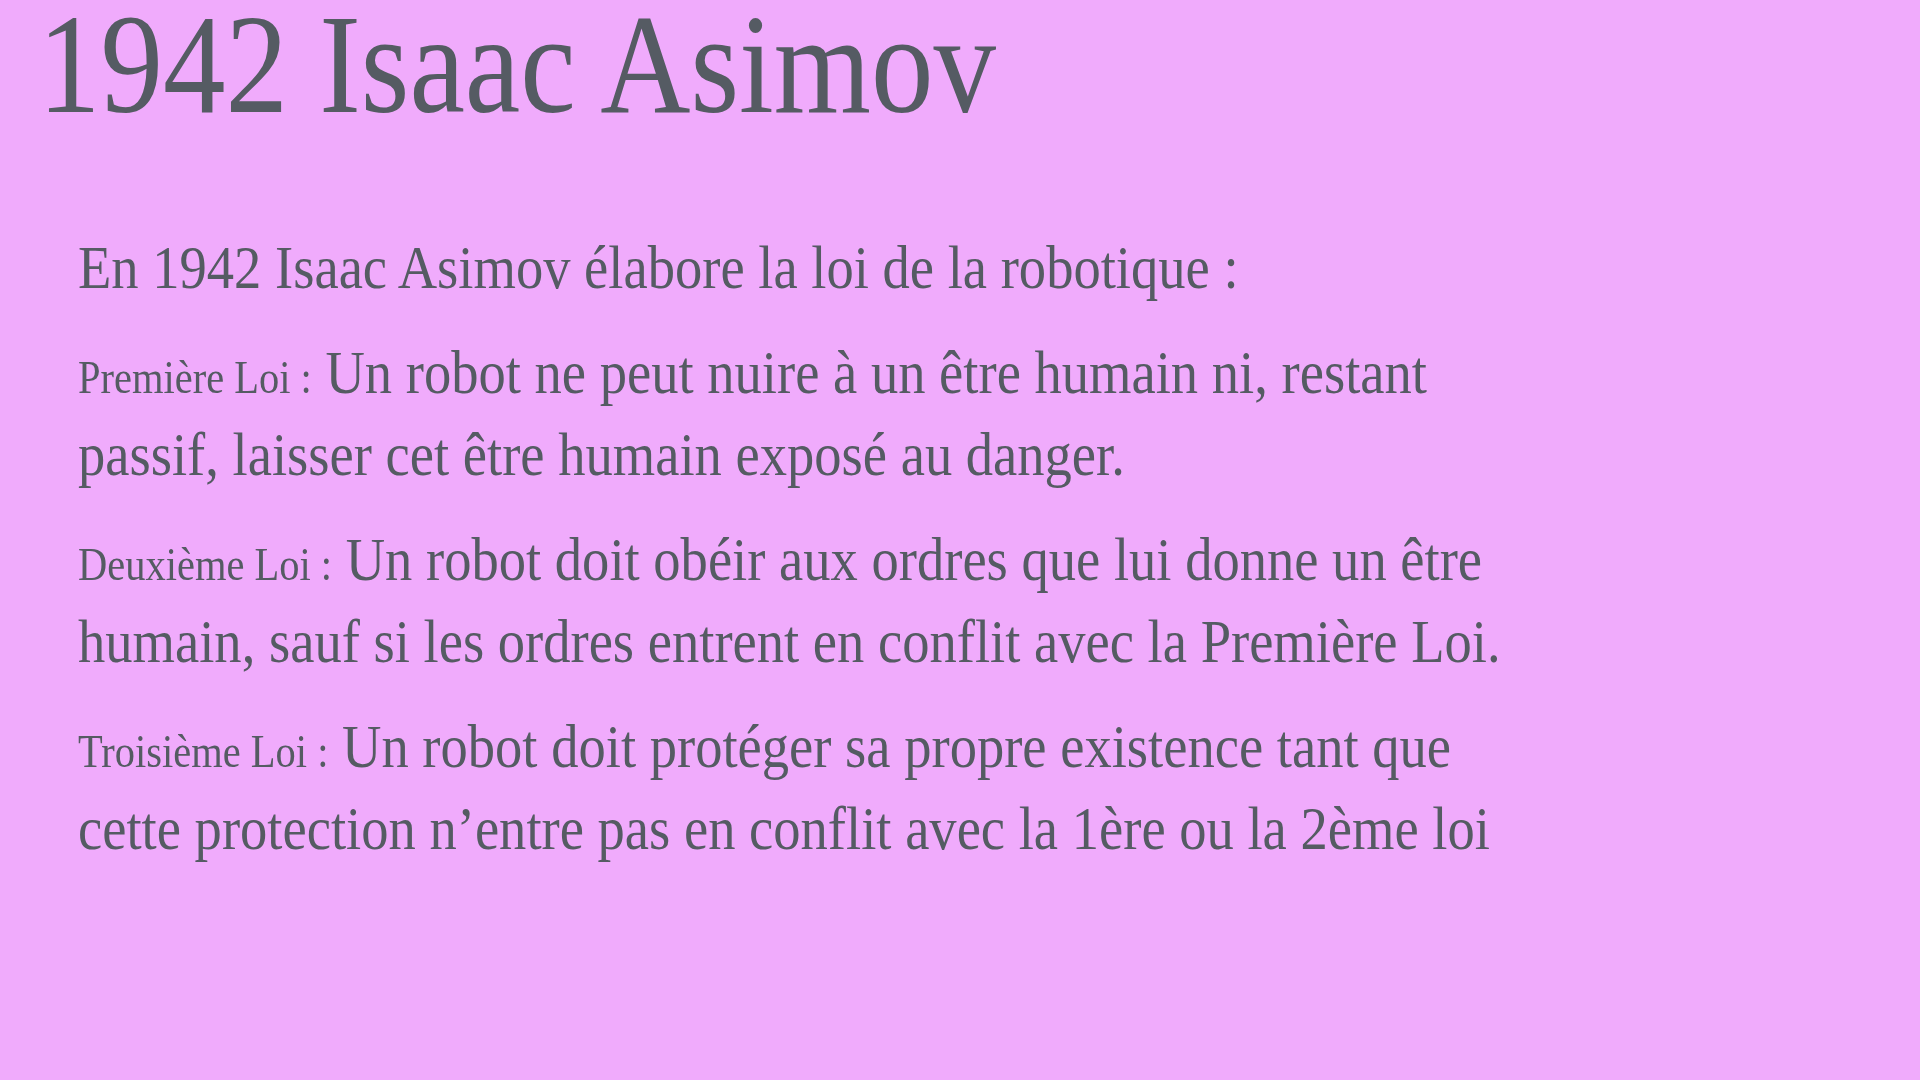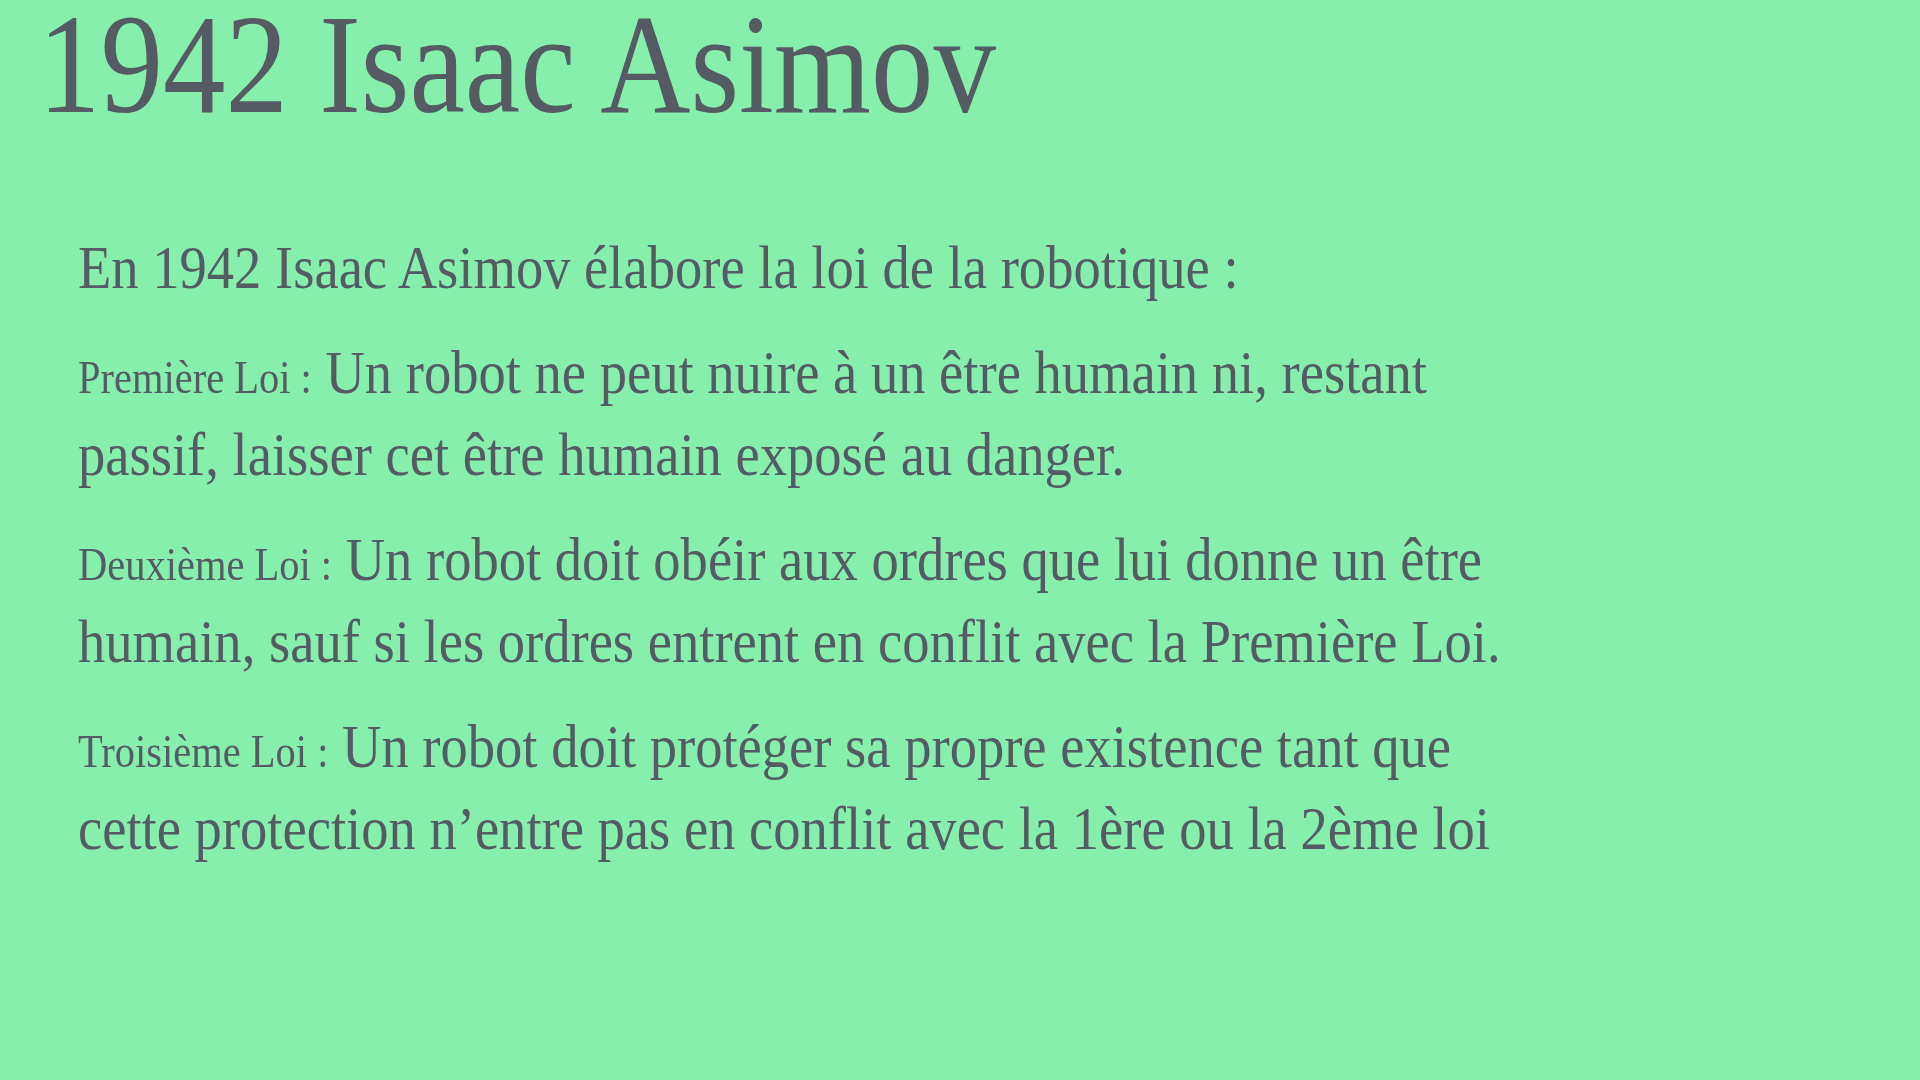--- a/index.html
+++ b/index.html
@@ -6,21 +6,21 @@
   body {
     width: 1920px; height: 1080px;
     background: #ffffff;
     overflow: hidden;
     font-family: "Liberation Serif", "DejaVu Serif", serif;
     color: #555b63;
   }
   .slide {
     position: relative;
     width: 1920px; height: 1080px;
-    background: #86efac;
+    background: #f0abfc;
   }
   
   .slide-title {
     position: absolute;
     left: 38px; top: -7px;
     margin: 0;
     font-size: 142px;
     font-weight: normal;
     line-height: 1;
     white-space: nowrap;

